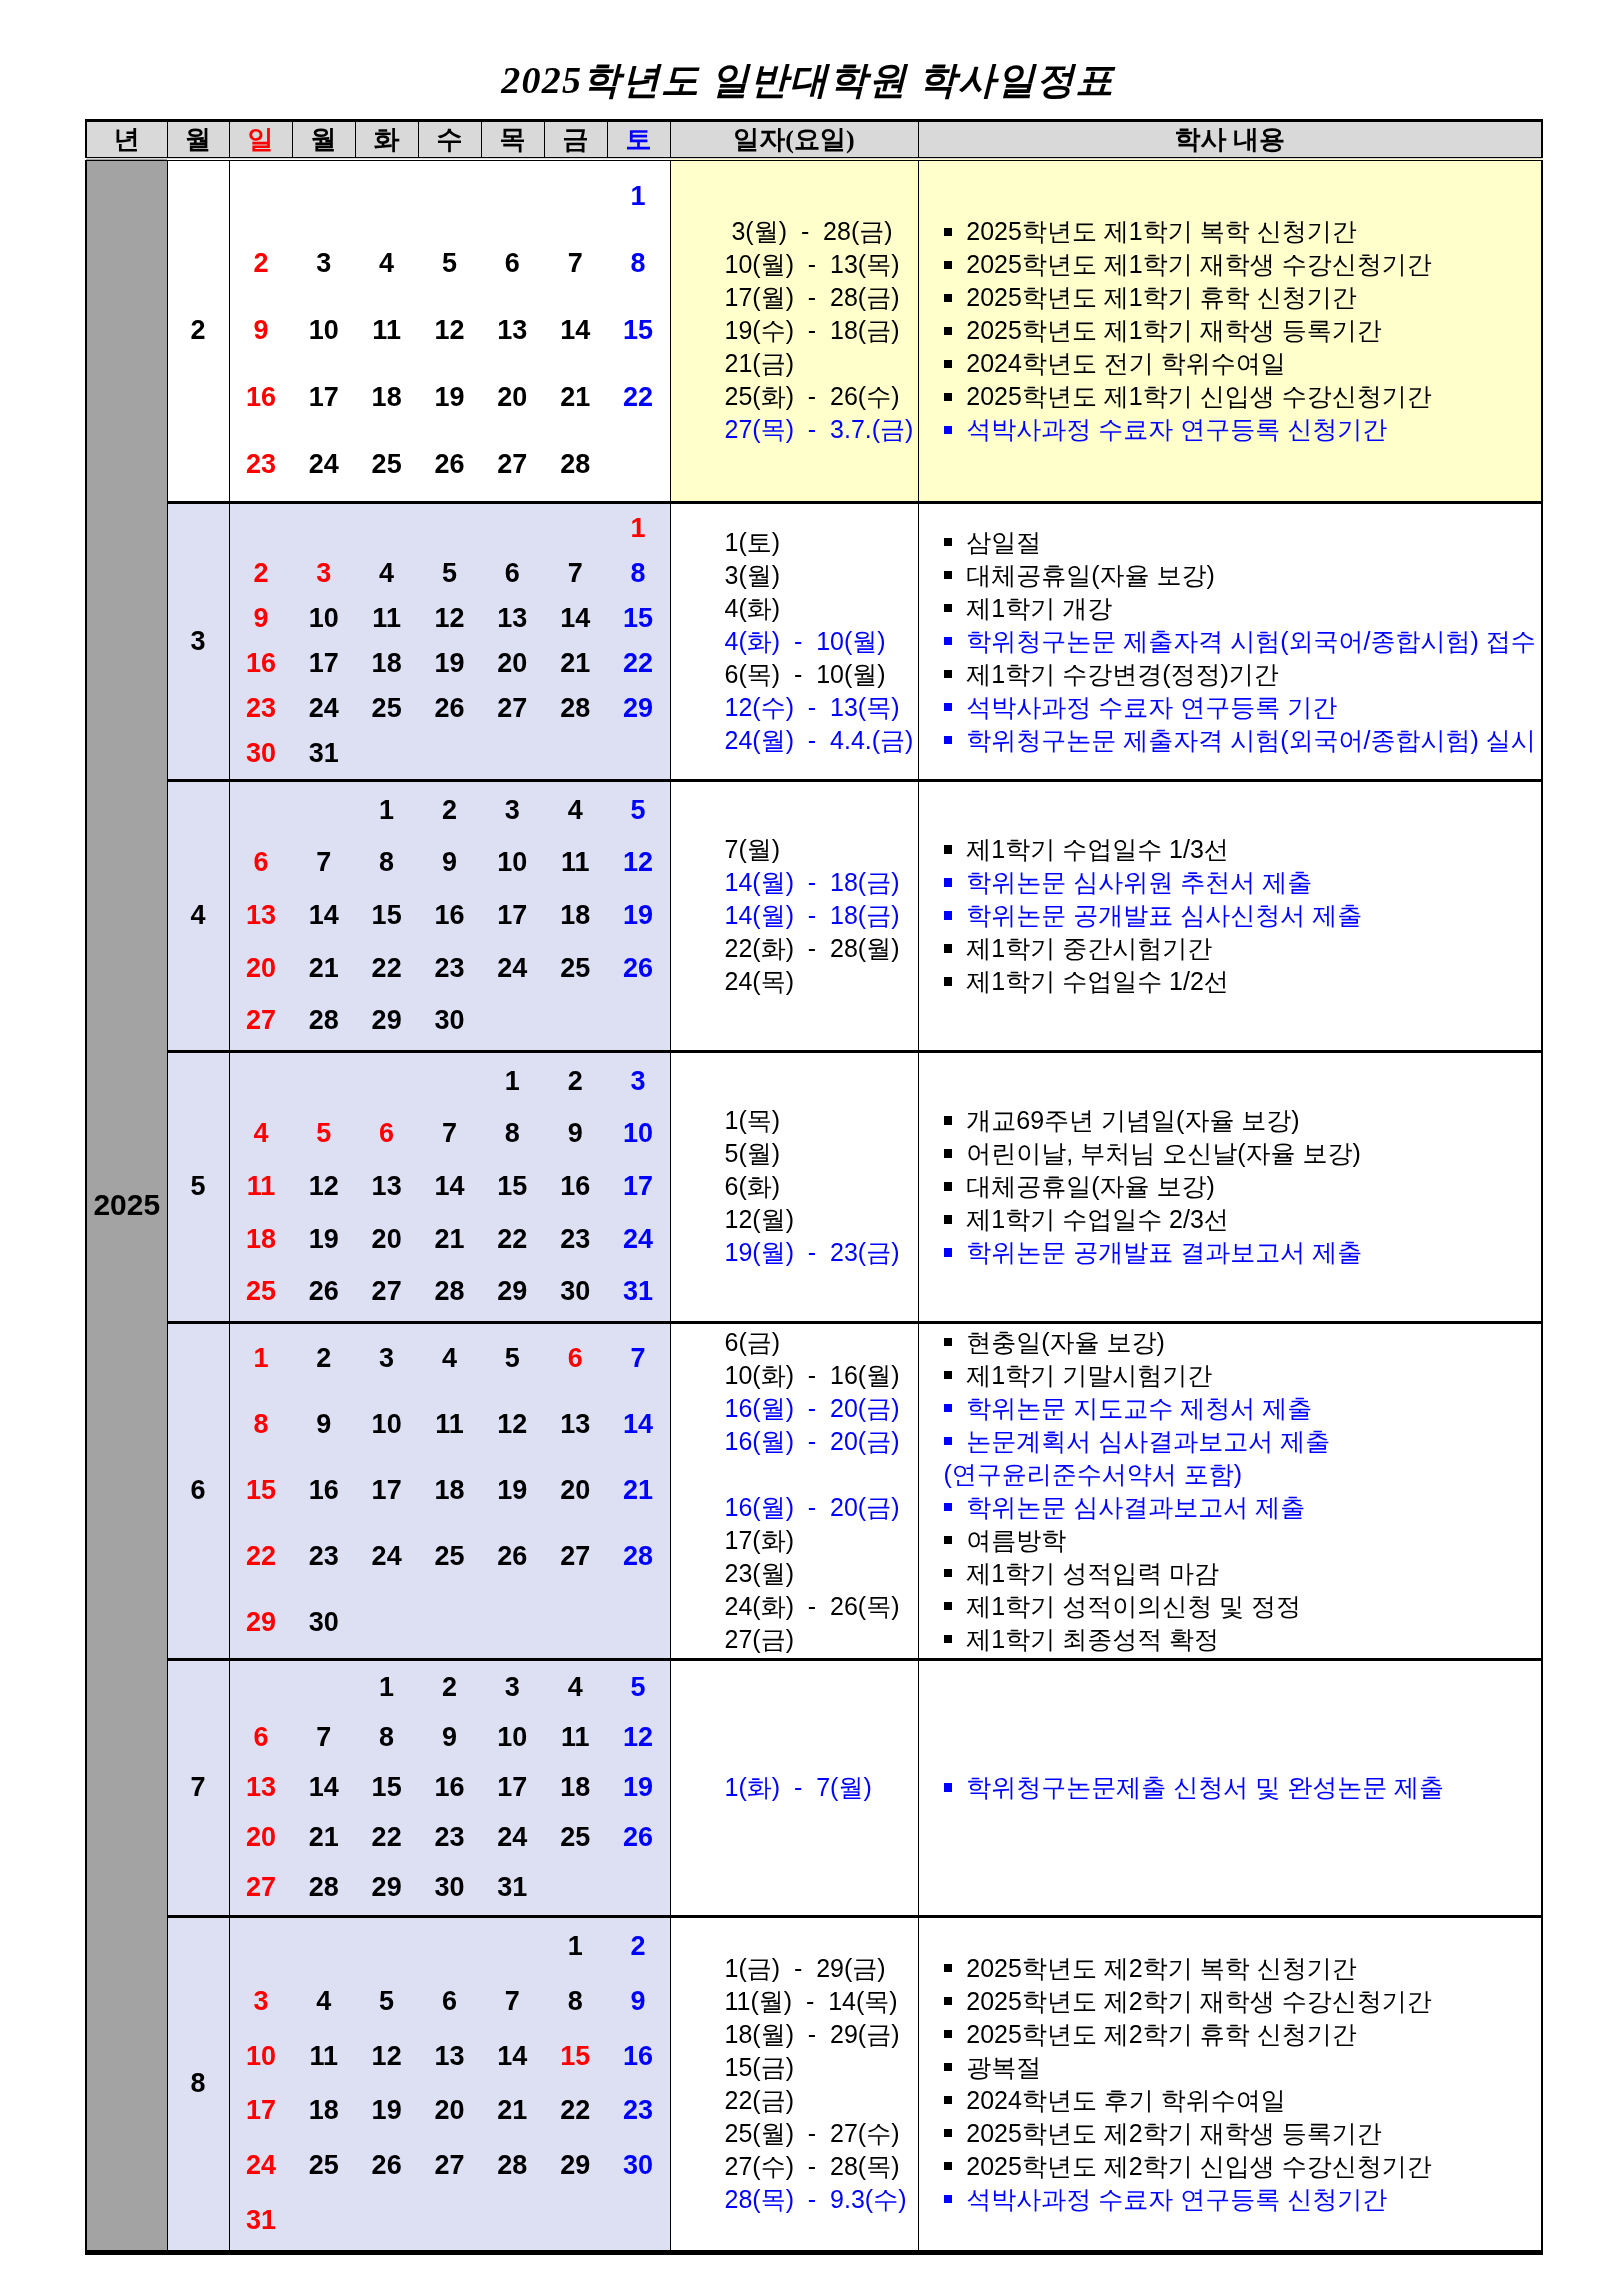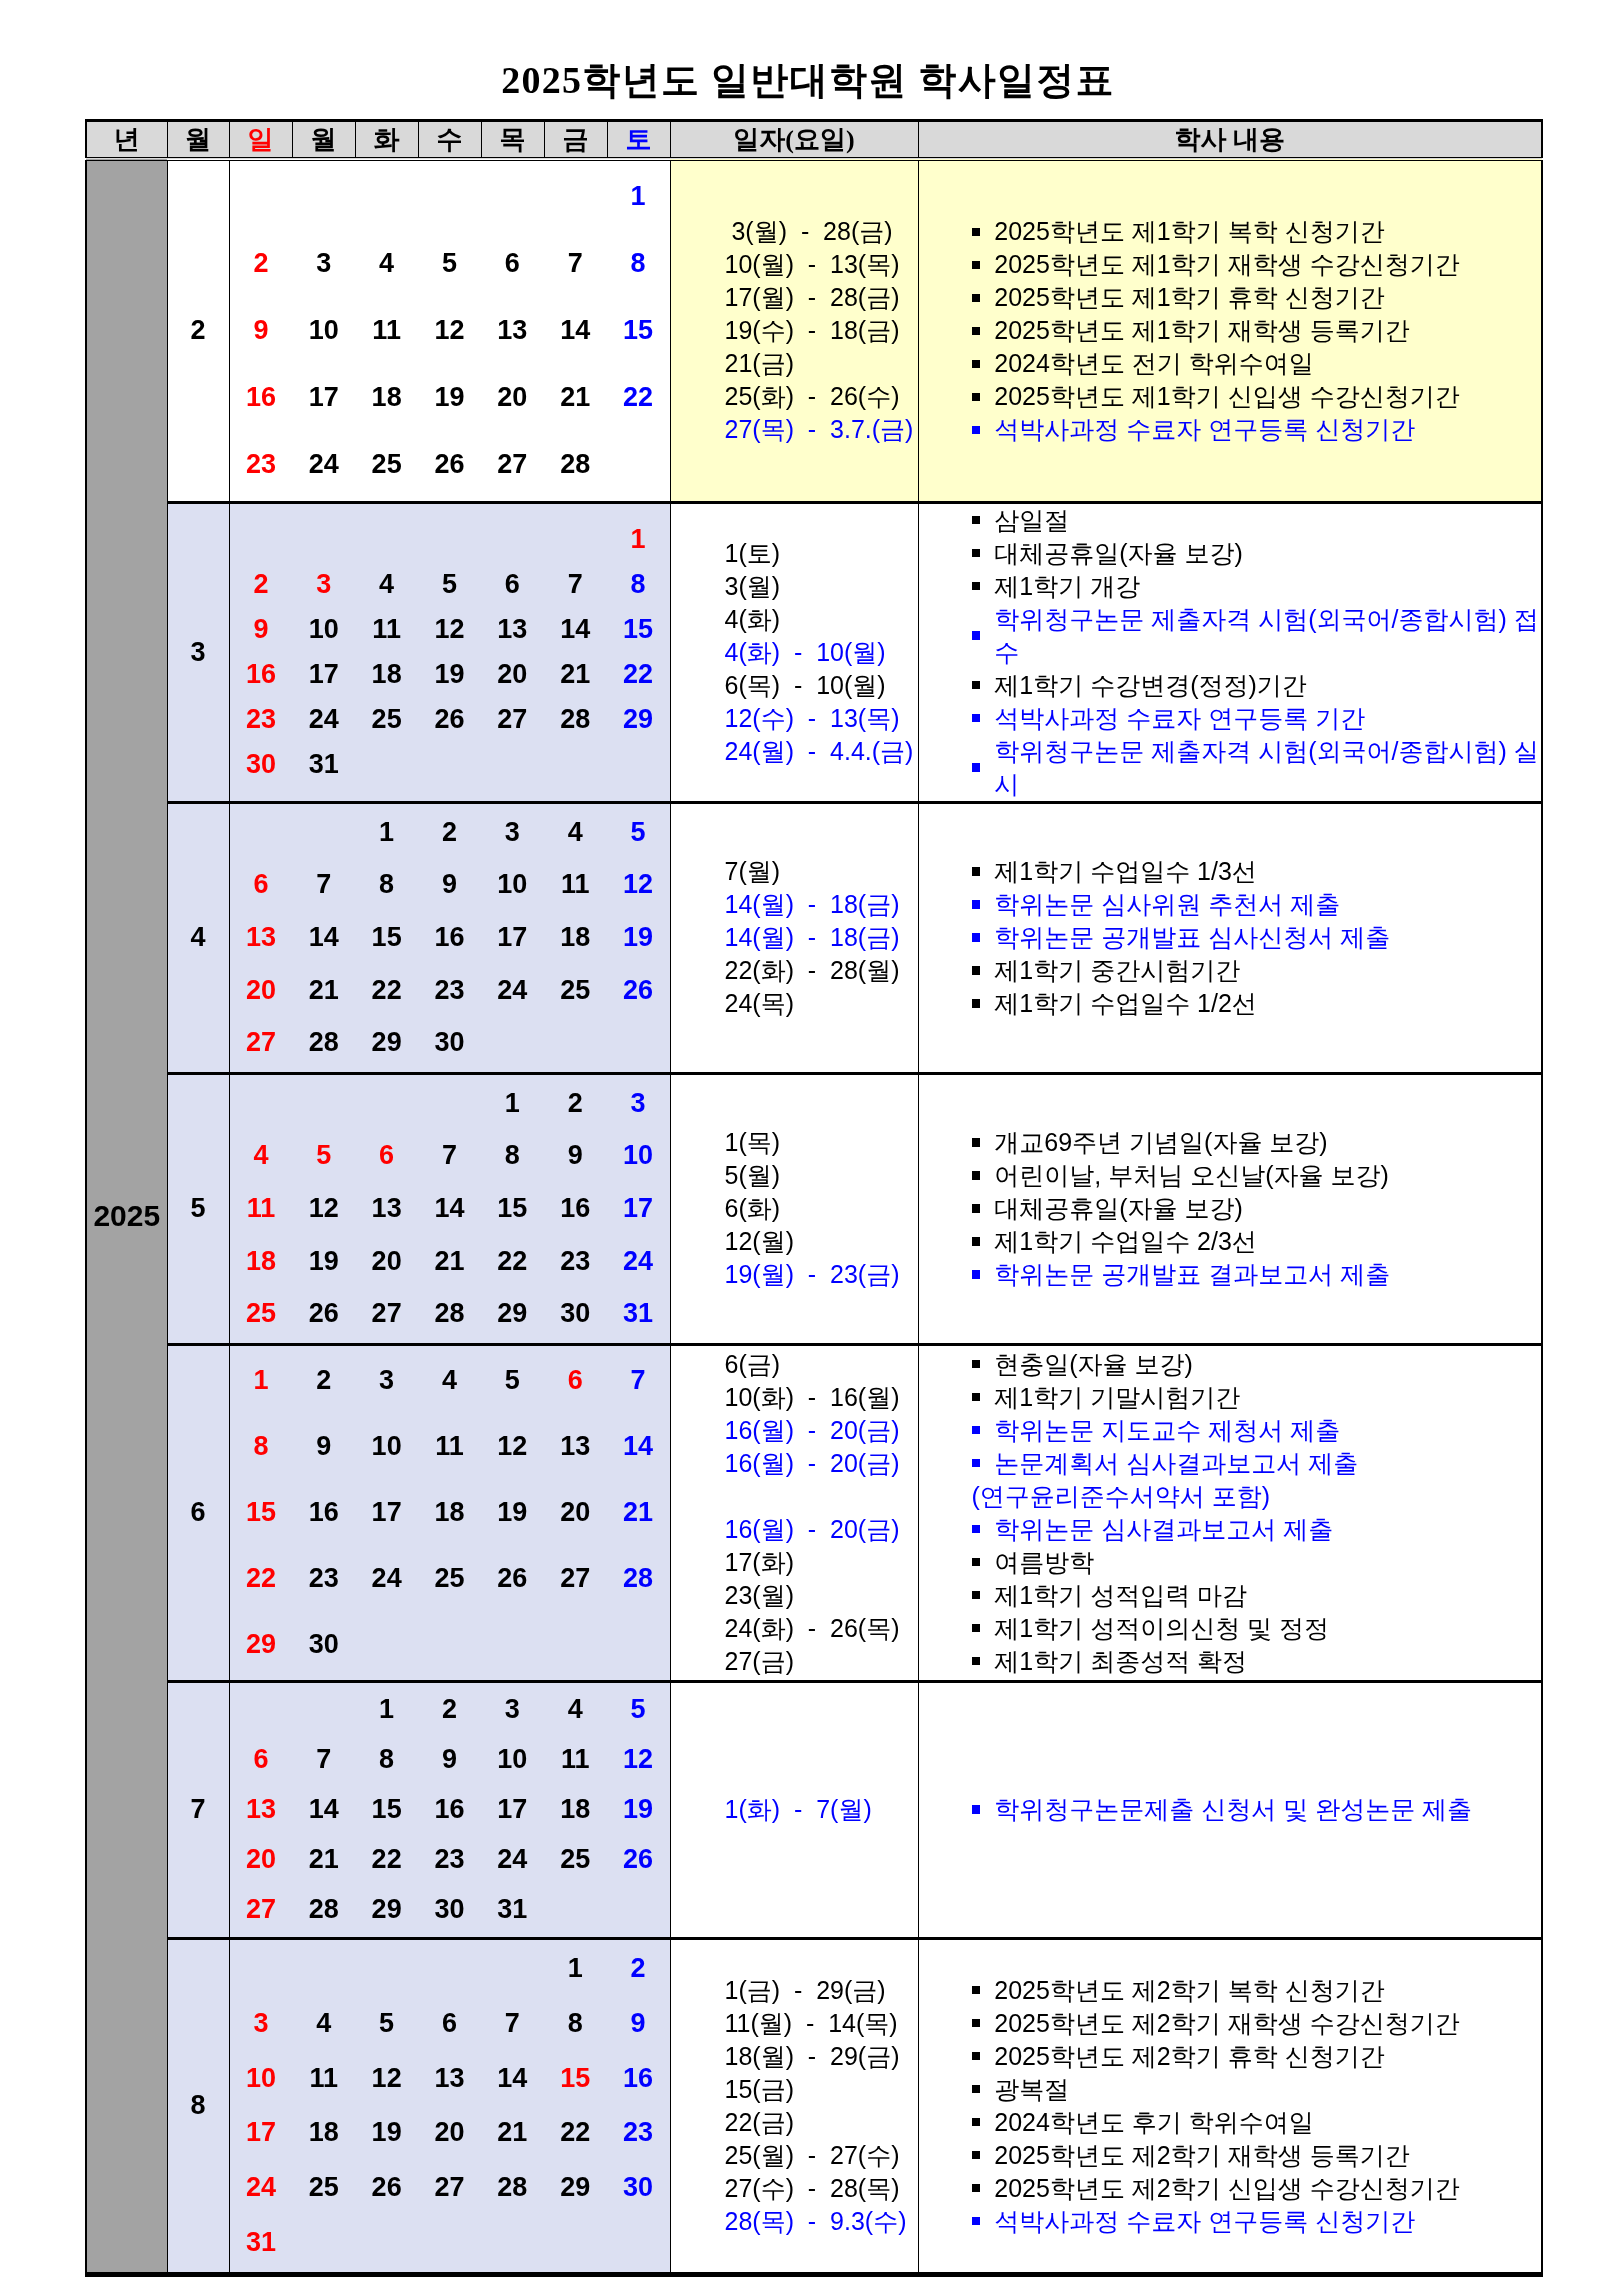--- a/index.html
+++ b/index.html
@@ -8,21 +8,21 @@
   }
   *{box-sizing:border-box;}
   html,body{margin:0;padding:0;}
   body{
     width:1616px;height:2284px;background:#ffffff;overflow:hidden;
     font-family:"Liberation Sans","DejaVu Sans",sans-serif;color:var(--ink);
   }
   .title{
     margin-top:55px;text-align:center;
     font-family:"Liberation Serif","DejaVu Serif",serif;
-    font-weight:bold;font-size:38px;letter-spacing:1.3px;
+    font-weight:bold;font-size:38px;letter-spacing:1.3px;font-style:italic;
   }
   table.sched{
     border-collapse:collapse;table-layout:fixed;width:1456px;
     margin:13px 0 0 85px;
     border:2px solid #000;border-top:3.3px solid #000;border-bottom:5.2px solid #000;
   }
   th{
     background:var(--hbg);
     font-family:"Liberation Serif","DejaVu Serif",serif;
     font-size:26px;font-weight:bold;text-align:center;
@@ -47,21 +47,21 @@
   tr.m-5 .cal-grid{height:263px;}
   tr.m-6 .cal-grid{height:329px;}
   tr.m-7 .cal-grid{height:249px;}
   tr.m-8 .cal-grid{height:328px;}
   tr.m-2{height:343px;} tr.m-3{height:278px;} tr.m-4{height:271px;}
   tr.m-5{height:271px;} tr.m-6{height:337px;} tr.m-7{height:257px;} tr.m-8{height:336px;}
 
   .c-r{color:var(--red);} .c-b{color:var(--blue);} .c-k{color:var(--ink);}
 
   .date-line{white-space:pre;font-size:25px;line-height:33px;padding-left:54px;min-height:33px;}
-  .content-line{font-size:25px;line-height:33px;min-height:33px;padding-left:25px;display:flex;align-items:center;margin-left:28px;}
+  .content-line{font-size:25px;line-height:33px;min-height:33px;padding-left:25px;display:flex;align-items:center;}
   .content-line .bullet{width:8.5px;height:8.5px;background:currentColor;display:inline-block;margin-right:14.3px;flex:none;}
   .content-line.no-bullet{}
 </style>
 </head>
 <body>
 
 <div class="title">2025학년도 일반대학원 학사일정표</div>
 
 <table class="sched">
   <colgroup>

